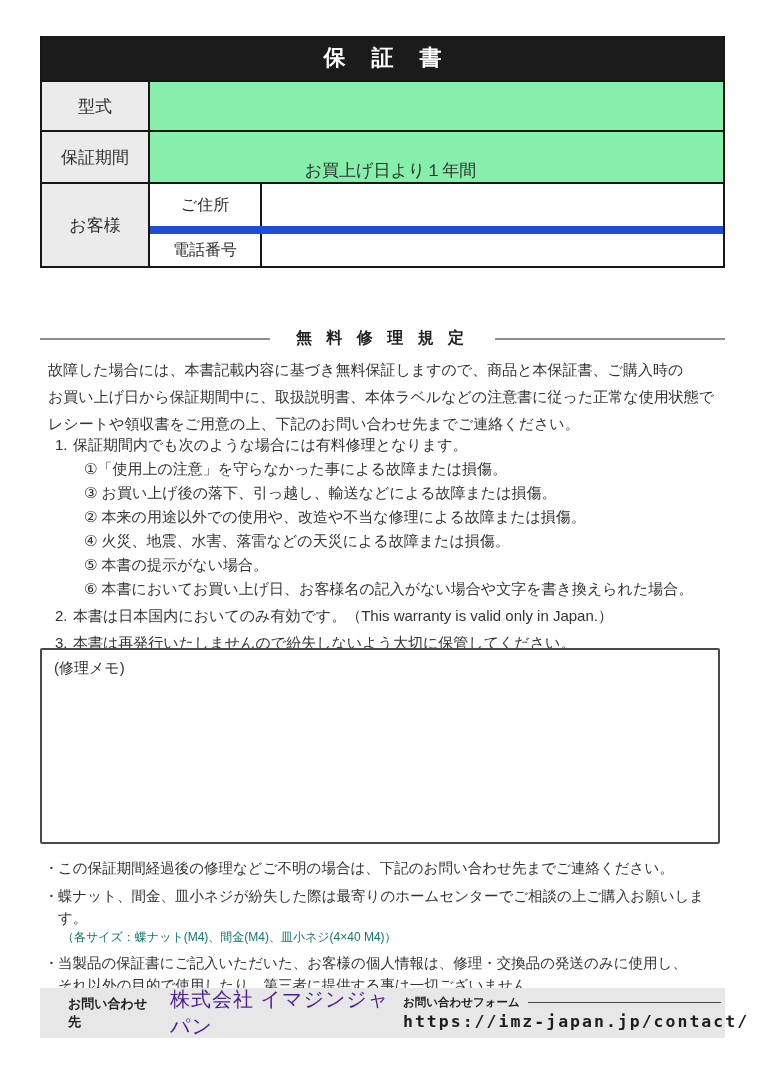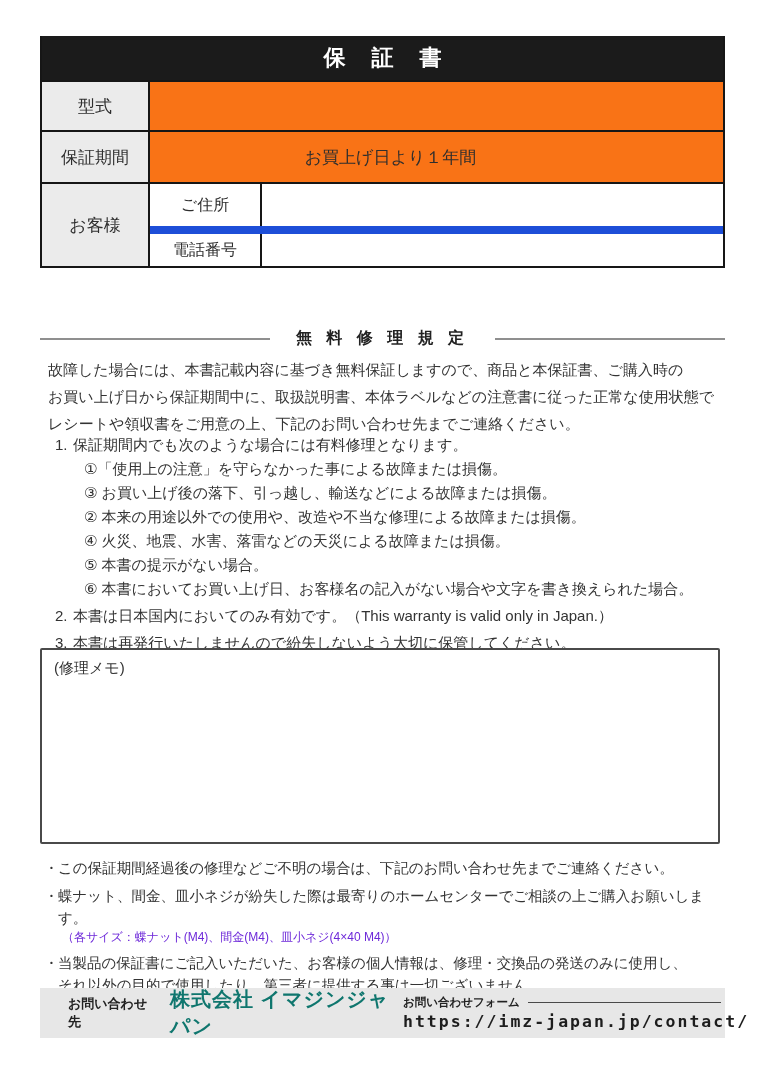--- a/index.html
+++ b/index.html
@@ -20,21 +20,21 @@
     height:44px; background:#1b1b1b; color:#fff;
     display:flex; align-items:center; justify-content:center;
     font-size:22px; font-weight:bold; letter-spacing:10px; text-indent:10px;
   }
   .wt-row { display:flex; border-top:2px solid #161616; }
   .wt-label {
     width:108px; background:#ebebeb; border-right:2px solid #161616;
     display:flex; align-items:center; justify-content:center;
     font-size:17px;
   }
-  .wt-value { flex:1; background:#f97316; display:flex; align-items:center; }
+  .wt-value { flex:1; background:#86efac; display:flex; align-items:flex-end; }
   .wt-value.center { justify-content:center; font-size:17px; }
   .wt-value.center span { position:relative; left:-46px; }
   .wt-customer { display:flex; border-top:2px solid #161616; }
   .cust-rows { flex:1; display:flex; flex-direction:column; }
   .c-row { display:flex; }
   .c-row + .c-row { border-top:8px solid #1d4ed8; }
   .c-label {
     width:112px; border-right:2px solid #161616;
     display:flex; align-items:center; justify-content:center; font-size:16px;
   }
@@ -65,30 +65,30 @@
     position:absolute; left:40px; top:648px; width:680px; height:196px;
     border:2px solid #4a4a4a; border-radius:2px; background:#fff;
   }
   .memo-label { padding:9px 12px; font-size:15px; color:#333; }
 
   
   .notes { position:absolute; left:44px; top:857px; width:684px; font-size:14.5px; color:#333; }
   .note { display:flex; margin-bottom:6px; }
   .note .marker { width:14px; flex:none; line-height:22px; }
   .note .note-body { flex:1; line-height:22px; }
-  .note-sub { font-size:12px; line-height:17px; padding-left:4px; color:#6d28d9; }
+  .note-sub { font-size:12px; line-height:17px; padding-left:4px; color:#0f766e; }
 
   
   .footer {
     position:absolute; left:40px; top:988px; width:685px; height:50px;
     background:#e7e7e7; display:flex; align-items:center;
   }
   .footer-left { display:flex; align-items:center; padding-left:28px; }
   .contact-label { font-size:13px; font-weight:bold; color:#222; }
-  .company { font-size:20px; font-weight:bold; color:#0f766e; margin-left:20px; letter-spacing:1px; }
+  .company { font-size:20px; font-weight:normal; color:#4c1d95; margin-left:20px; letter-spacing:1px; }
   .footer-right { margin-left:auto; width:322px; padding-right:4px; }
   .form-row { display:flex; align-items:center; }
   .form-label { font-size:11.5px; font-weight:bold; color:#222; white-space:nowrap; }
   .form-line { flex:1; height:1.5px; background:#4a4a4a; margin-left:8px; }
   .footer-url {
     display:block; font-family:"DejaVu Sans Mono","Liberation Mono",monospace;
     font-size:16.5px; font-weight:bold; letter-spacing:2px; color:#1d1d1d;
     text-decoration:none; margin-top:2px; white-space:nowrap;
   }
 </style>

